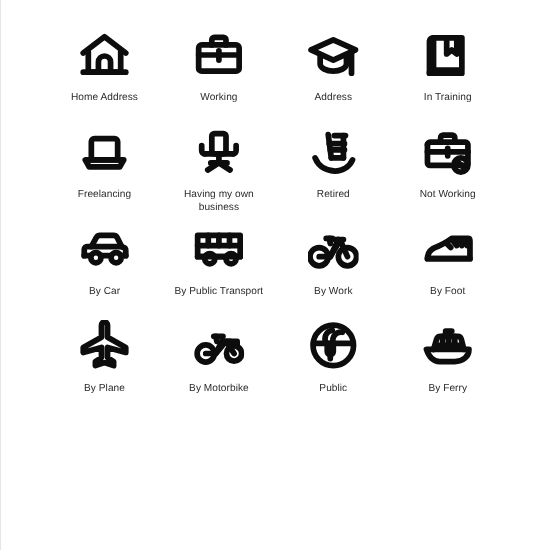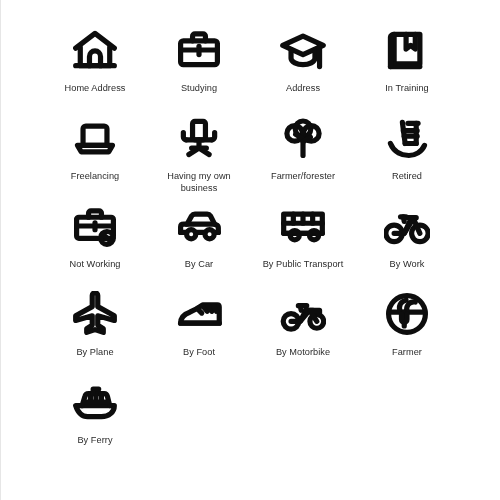--- a/index.html
+++ b/index.html
@@ -92,21 +92,21 @@
       </div>
       <div class="cell">
         <div class="icon-box">
           <svg viewBox="0 0 100 100" preserveAspectRatio="xMidYMid meet">
             <rect x="10" y="30" width="80" height="52" rx="6"></rect>
             <path d="M36 30 L36 20 A5 5 0 0 1 41 15 L59 15 A5 5 0 0 1 64 20 L64 30"></path>
             <path d="M10 50 L90 50"></path>
             <path d="M50 42 L50 60"></path>
           </svg>
         </div>
-        <div class="caption">Studying</div>
+        <div class="caption">Working</div>
       </div>
       <div class="cell">
         <div class="icon-box">
           <svg viewBox="0 0 100 100" preserveAspectRatio="xMidYMid meet">
             <path d="M50 20 L94 40 L50 60 L6 40 Z"></path>
             <path d="M24 49 L24 68 C24 76 37 82 50 82 C63 82 76 76 76 68 L76 49"></path>
             <path d="M86 44 L86 86"></path>
           </svg>
         </div>
         <div class="caption">Address</div>
@@ -137,33 +137,20 @@
             <rect x="36" y="14" width="28" height="40" rx="5"></rect>
             <path d="M22 54 L78 54"></path>
             <path d="M16 38 L16 48 A6 6 0 0 0 22 54"></path>
             <path d="M84 38 L84 48 A6 6 0 0 1 78 54"></path>
             <path d="M50 54 L50 72"></path>
             <path d="M28 86 L50 72 L72 86"></path>
             <path d="M34 72 L66 72"></path>
           </svg>
         </div>
         <div class="caption">Having my own business</div>
-      </div>
-      <div class="cell">
-        <div class="icon-box">
-          <svg viewBox="0 0 100 100" preserveAspectRatio="xMidYMid meet">
-            <circle cx="32" cy="40" r="17"></circle>
-            <circle cx="50" cy="30" r="17"></circle>
-            <circle cx="68" cy="40" r="17"></circle>
-            <path d="M50 88 L50 34"></path>
-            <path d="M50 52 L34 42"></path>
-            <path d="M50 58 L66 48"></path>
-          </svg>
-        </div>
-        <div class="caption">Farmer/forester</div>
       </div>
       <div class="cell">
         <div class="icon-box">
           <svg viewBox="0 0 100 100" preserveAspectRatio="xMidYMid meet">
             <path d="M40 16 L46 62"></path>
             <path d="M52 18 L74 18"></path>
             <path d="M42 34 L72 34"></path>
             <path d="M70 18 L70 46"></path>
             <path d="M44 46 L72 46"></path>
             <path d="M46 62 L70 62"></path>
@@ -229,37 +216,37 @@
             <path d="M52 32 L70 32"></path>
             <path d="M36 30 L48 30"></path>
             <path d="M42 30 L44 40"></path>
           </svg>
         </div>
         <div class="caption">By Work</div>
       </div>
       <div class="cell">
         <div class="icon-box">
           <svg viewBox="0 0 100 100" preserveAspectRatio="xMidYMid meet">
-            <path d="M44 10 C44 6 47 4 50 4 C53 4 56 6 56 10 L56 34 L92 54 L92 64 L56 54 L56 74 L68 82 L68 90 L50 84 L32 90 L32 82 L44 74 L44 54 L8 64 L8 54 L44 34 Z"></path>
-          </svg>
-        </div>
-        <div class="caption">By Plane</div>
-      </div>
-      <div class="cell">
-        <div class="icon-box">
-          <svg viewBox="0 0 100 100" preserveAspectRatio="xMidYMid meet">
             <path d="M10 70 C10 58 18 50 30 46 L46 38 L58 30 L90 30 C93 30 94 32 94 35 L94 70 Z"></path>
             <path d="M10 70 L94 70"></path>
             <path d="M46 38 L56 48"></path>
             <path d="M58 32 L68 44"></path>
             <path d="M70 32 L78 44"></path>
             <path d="M82 32 L88 44"></path>
           </svg>
         </div>
         <div class="caption">By Foot</div>
+      </div>
+      <div class="cell">
+        <div class="icon-box">
+          <svg viewBox="0 0 100 100" preserveAspectRatio="xMidYMid meet">
+            <path d="M44 10 C44 6 47 4 50 4 C53 4 56 6 56 10 L56 34 L92 54 L92 64 L56 54 L56 74 L68 82 L68 90 L50 84 L32 90 L32 82 L44 74 L44 54 L8 64 L8 54 L44 34 Z"></path>
+          </svg>
+        </div>
+        <div class="caption">By Plane</div>
       </div>
       <div class="cell">
         <div class="icon-box">
           <svg viewBox="0 0 100 100" preserveAspectRatio="xMidYMid meet">
             <circle cx="24" cy="66" r="17"></circle>
             <circle cx="80" cy="66" r="15"></circle>
             <path d="M24 66 L44 66 L56 42 L72 42"></path>
             <path d="M44 66 L62 44"></path>
             <path d="M80 66 L66 44"></path>
             <path d="M40 32 L58 32"></path>
@@ -274,21 +261,21 @@
           <svg viewBox="0 0 100 100" preserveAspectRatio="xMidYMid meet">
             <circle cx="50" cy="50" r="40"></circle>
             <path d="M11 46 L89 46"></path>
             <path d="M36 46 C30 34 36 22 48 20"></path>
             <path d="M50 46 C46 32 56 22 68 24"></path>
             <path d="M44 46 L44 76"></path>
             <path d="M38 50 L38 62 C38 66 41 68 44 68"></path>
             <path d="M50 50 L50 62 C50 66 47 68 44 68"></path>
           </svg>
         </div>
-        <div class="caption">Farmer</div>
+        <div class="caption">Public</div>
       </div>
       <div class="cell">
         <div class="icon-box">
           <svg viewBox="0 0 100 100" preserveAspectRatio="xMidYMid meet">
             <path d="M8 58 L92 58 C92 72 80 82 64 82 L34 82 C20 82 12 70 8 58 Z"></path>
             <path d="M22 58 L28 38 C29 34 32 32 36 32 L70 32 C74 32 76 34 77 38 L82 58"></path>
             <path d="M40 32 L40 50"></path>
             <path d="M52 32 L52 50"></path>
             <path d="M64 32 L64 50"></path>
             <path d="M28 50 L78 50"></path>

